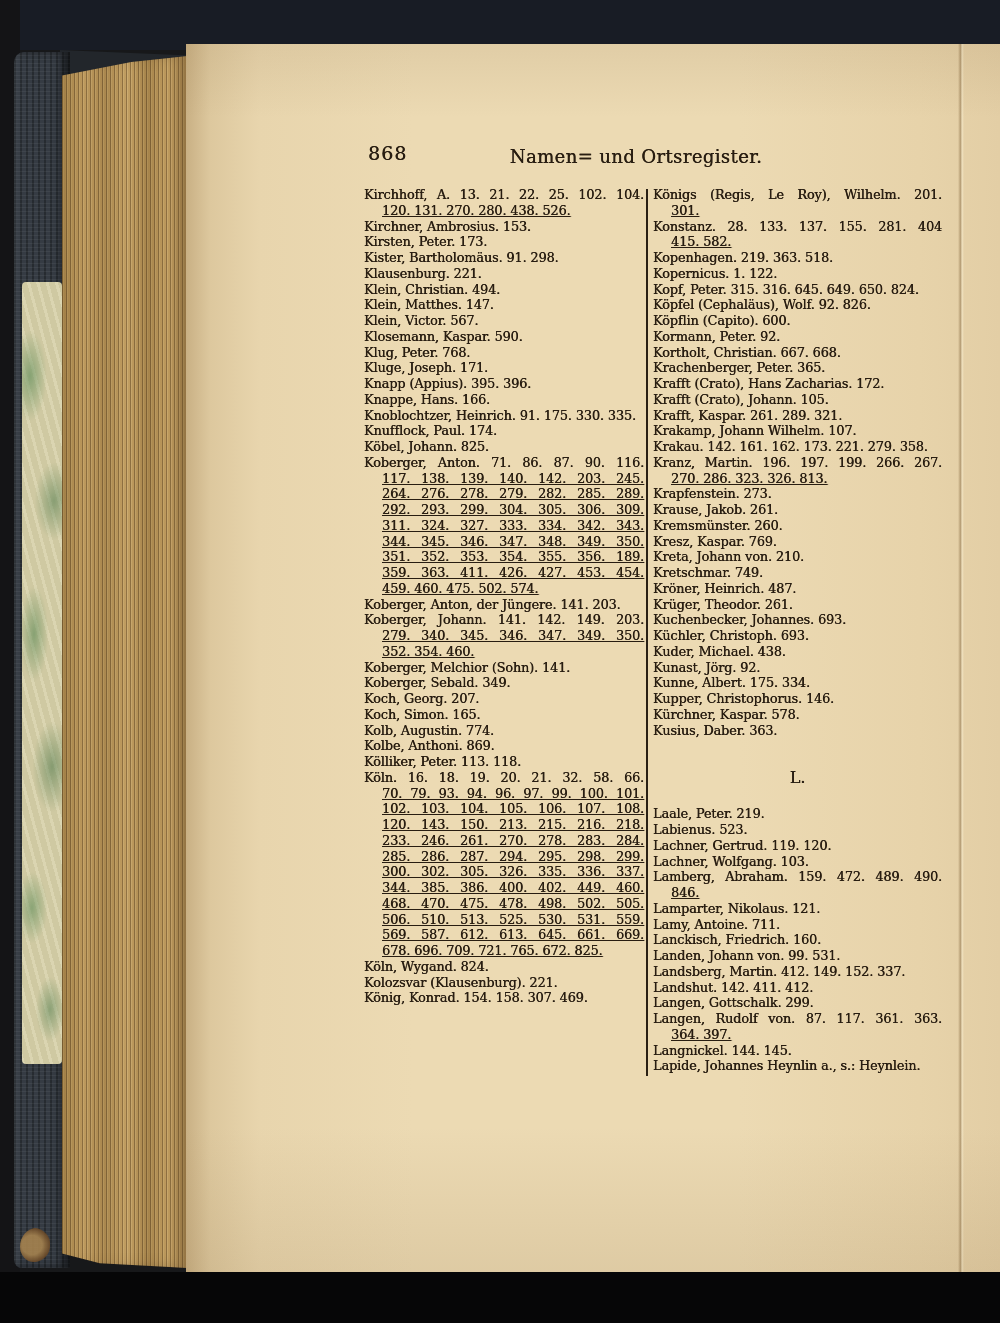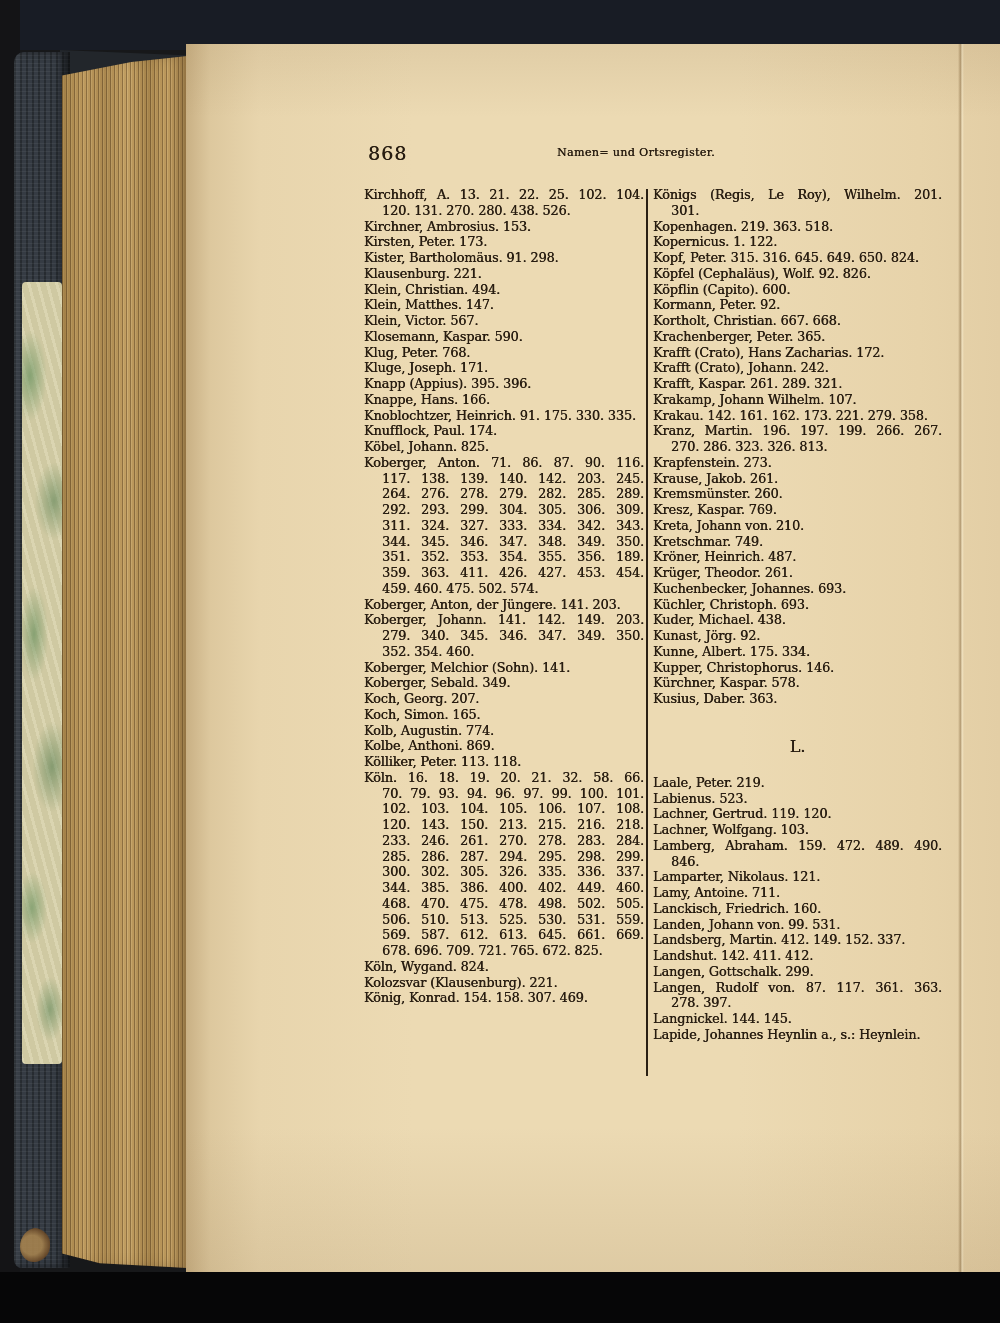--- a/index.html
+++ b/index.html
@@ -47,28 +47,28 @@
         background:linear-gradient(90deg,#c9b084 0,#ddc89e 3%,#e8d5ad 9%,#ecdab3 28%,#ecdab3 68%,#e7d3aa 90%,#e3cea5 100%);}
   .page::after{content:"";position:absolute;inset:0;
         background:linear-gradient(180deg,rgba(120,90,50,.10) 0,transparent 6%,transparent 88%,rgba(120,90,50,.12) 100%);}
   .crease{position:absolute;left:772px;top:0;width:6px;height:100%;
         background:linear-gradient(90deg,transparent,rgba(110,80,40,.40) 40%,rgba(250,242,214,.5) 70%,transparent);}
 
   
   .text-layer{position:absolute;left:0;top:0;width:1000px;height:1323px;color:#281d11;
         text-shadow:.35px 0 0 currentColor;margin-left:24px;}
   .pagenum{position:absolute;left:344px;top:142px;font-size:19px;letter-spacing:1px;}
-  .title{position:absolute;left:612px;top:146px;transform:translateX(-50%);font-size:11px;
+  .title{position:absolute;left:612px;top:146px;transform:translateX(-50%);font-size:18px;
         letter-spacing:.4px;white-space:nowrap;}
   .col{position:absolute;top:187px;font-size:12.8px;line-height:15.75px;letter-spacing:-.1px;}
   .col-left{left:340px;width:280px;}
   .col-right{left:629px;width:289px;}
   .divider{position:absolute;left:622px;top:189px;width:1.5px;height:887px;background:#2a2014;}
   .line{padding-left:18px;text-indent:-18px;}
-  .line.cont{text-indent:0;}
+  .line.cont{text-indent:0;text-decoration:underline;}
   .line.fill{text-align:justify;text-align-last:justify;text-justify:inter-word;}
   .sec-head{margin:30px 0 18px 0;text-align:center;font-size:16px;line-height:20px;}
 </style>
 </head>
 <body>
 
 <div class="stage">
   <div class="top-tint"></div>
   <div class="left-dark"></div>
   <div class="cover-top"></div>
@@ -199,20 +199,24 @@
         <div class="entry">
           <div class="line">König, Konrad. 154. 158. 307. 469.</div>
         </div>
       </div>
     <div class="col col-right" id="col-right">
         <div class="entry">
           <div class="line fill">Königs (Regis, Le Roy), Wilhelm. 201.</div>
           <div class="line cont">301.</div>
         </div>
         <div class="entry">
+          <div class="line fill">Konstanz. 28. 133. 137. 155. 281. 404</div>
+          <div class="line cont">415. 582.</div>
+        </div>
+        <div class="entry">
           <div class="line">Kopenhagen. 219. 363. 518.</div>
         </div>
         <div class="entry">
           <div class="line">Kopernicus. 1. 122.</div>
         </div>
         <div class="entry">
           <div class="line">Kopf, Peter. 315. 316. 645. 649. 650. 824.</div>
         </div>
         <div class="entry">
           <div class="line">Köpfel (Cephaläus), Wolf. 92. 826.</div>
@@ -226,21 +230,21 @@
         <div class="entry">
           <div class="line">Kortholt, Christian. 667. 668.</div>
         </div>
         <div class="entry">
           <div class="line">Krachenberger, Peter. 365.</div>
         </div>
         <div class="entry">
           <div class="line">Krafft (Crato), Hans Zacharias. 172.</div>
         </div>
         <div class="entry">
-          <div class="line">Krafft (Crato), Johann. 242.</div>
+          <div class="line">Krafft (Crato), Johann. 105.</div>
         </div>
         <div class="entry">
           <div class="line">Krafft, Kaspar. 261. 289. 321.</div>
         </div>
         <div class="entry">
           <div class="line">Krakamp, Johann Wilhelm. 107.</div>
         </div>
         <div class="entry">
           <div class="line">Krakau. 142. 161. 162. 173. 221. 279. 358.</div>
         </div>
@@ -329,21 +333,21 @@
           <div class="line">Landsberg, Martin. 412. 149. 152. 337.</div>
         </div>
         <div class="entry">
           <div class="line">Landshut. 142. 411. 412.</div>
         </div>
         <div class="entry">
           <div class="line">Langen, Gottschalk. 299.</div>
         </div>
         <div class="entry">
           <div class="line fill">Langen, Rudolf von. 87. 117. 361. 363.</div>
-          <div class="line cont">278. 397.</div>
+          <div class="line cont">364. 397.</div>
         </div>
         <div class="entry">
           <div class="line">Langnickel. 144. 145.</div>
         </div>
         <div class="entry">
           <div class="line">Lapide, Johannes Heynlin a., s.: Heynlein.</div>
         </div>
       </div>
   </div>
 

